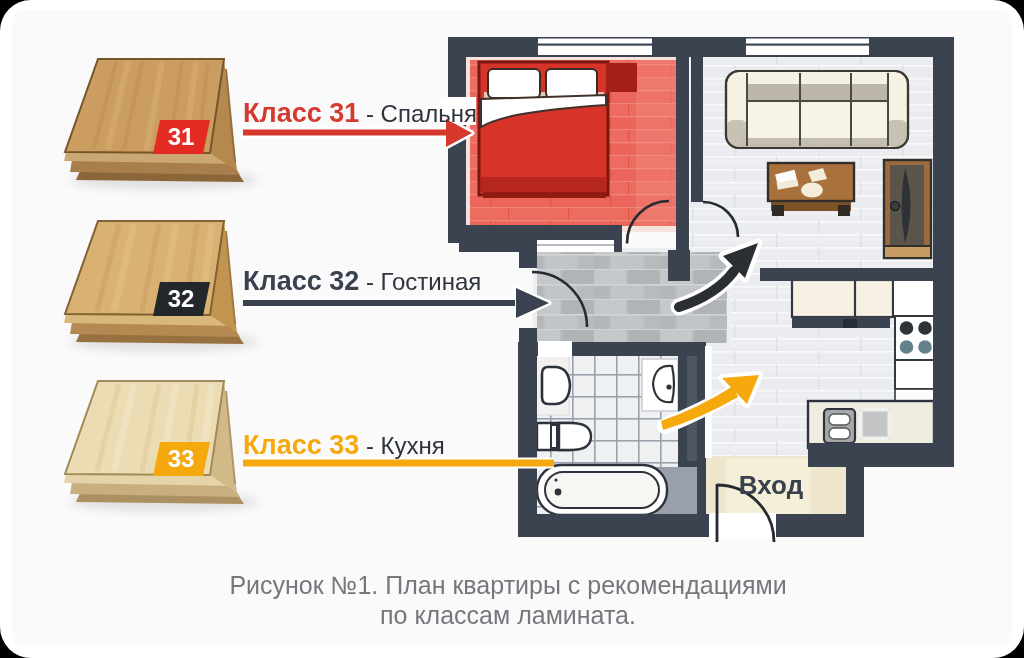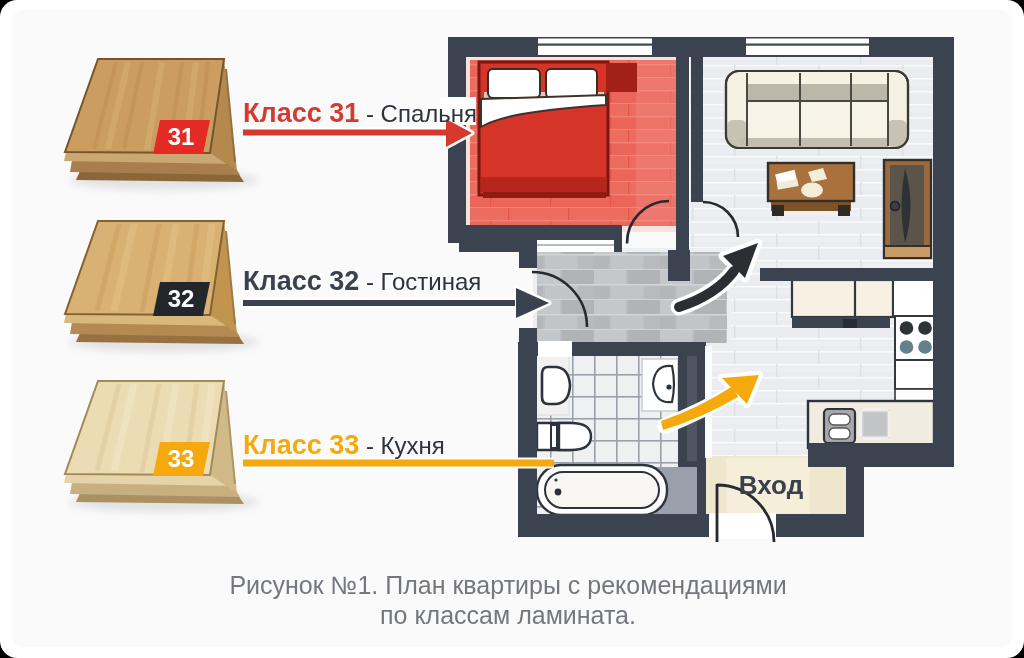--- a/index.html
+++ b/index.html
@@ -1,16 +1,16 @@
 <!DOCTYPE html>
 <html><head>
 <meta charset="utf-8">
 <style>
   html,body{margin:0;padding:0;background:#000;}
-  .page{position:relative;width:1024px;height:658px;background:#fff;border-radius:17px;overflow:hidden;}
+  .page{position:relative;width:1024px;height:658px;background:#fff;border-radius:31px;overflow:hidden;}
   .card{position:absolute;left:12px;top:10px;width:1000px;height:637px;background:#fafafb;border-radius:12px;}
   svg{position:absolute;left:0;top:0;}
   text{font-family:"Liberation Sans",sans-serif;}
 </style>
 </head>
 <body>
 
 <div class="page">
 <div class="card"></div>
 <svg width="1024" height="658" viewBox="0 0 1024 658">

